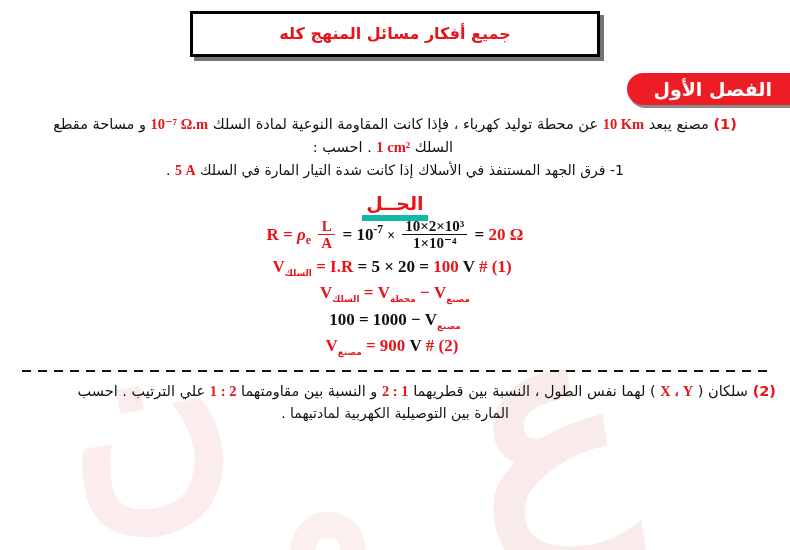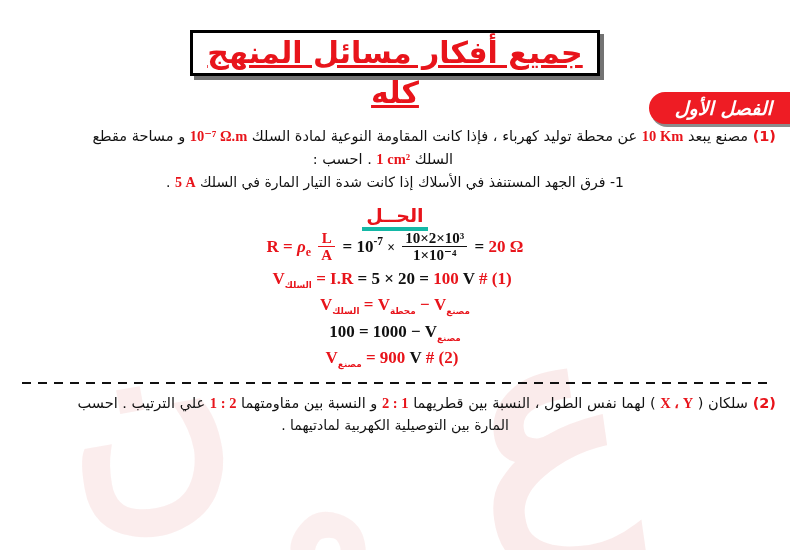--- a/index.html
+++ b/index.html
@@ -34,55 +34,54 @@
   .title-box{
     margin:0 auto;background:#fff;
     border:3px solid #000;
     box-shadow:4px 4px 0 rgba(0,0,0,.55);
     text-align:center;
     color:#e8141b;
     font-weight:bold;
     font-family:"DejaVu Sans","Liberation Sans",sans-serif;
   }
   .title-1{width:286px;height:38px;line-height:38px;font-size:24px;letter-spacing:0;}
-  .title-2{width:404px;height:40px;line-height:40px;font-size:30px;margin-top:21px;text-decoration:underline;}
+  .title-2{width:404px;height:40px;line-height:40px;font-size:16px;margin-top:2px;}
 
   
   .badge-row{position:relative;z-index:2;margin-top:16px;height:32px;}
   .chapter-badge{
     position:absolute;right:0;top:0;
     background:#ee1c24;color:#fff;
     font-size:19px;font-weight:bold;
     height:32px;line-height:32px;
     padding:0 18px 0 26px;
     border-top-left-radius:18px;border-bottom-left-radius:18px;
     box-shadow:2px 3px 0 rgba(0,0,0,.45);
-    font-style:italic;
   }
 
   
   .content{position:relative;z-index:2;padding:0 14px;}
   .qline{
     font-size:14.5px;line-height:1.62;
     text-align:right;direction:rtl;
     font-family:"DejaVu Sans","Liberation Sans",sans-serif;
     color:#111;
   }
   .q-num{color:#e8141b;font-weight:bold;}
   .hl{color:#e8141b;font-weight:bold;font-family:"Liberation Serif","DejaVu Serif",serif;direction:ltr;unicode-bidi:isolate;}
   .sub-line{text-align:center;font-size:14px;line-height:1.55;direction:rtl;}
-  .q1-first{margin-top:1px;}
+  .q1-first{margin-top:8px;text-align:center;}
 
   
   .hal{
     text-align:center;margin-top:10px;margin-bottom:4px;
     color:#e8141b;font-weight:bold;font-size:19px;
     letter-spacing:2px;
   }
-  .hal span{border-bottom:4px solid #14b8a6;padding:0 4px 1px 4px;}
+  .hal span{border-bottom:6px solid #14b8a6;padding:0 4px 1px 4px;}
 
   .eq{
     text-align:center;direction:ltr;
     font-family:"Liberation Serif","DejaVu Serif",serif;
     font-weight:bold;font-size:17px;color:#111;
     margin:5px 0;white-space:nowrap;
   }
   .eq .r{color:#e8141b;}
   .eq .k{color:#111;}
   .frac{

